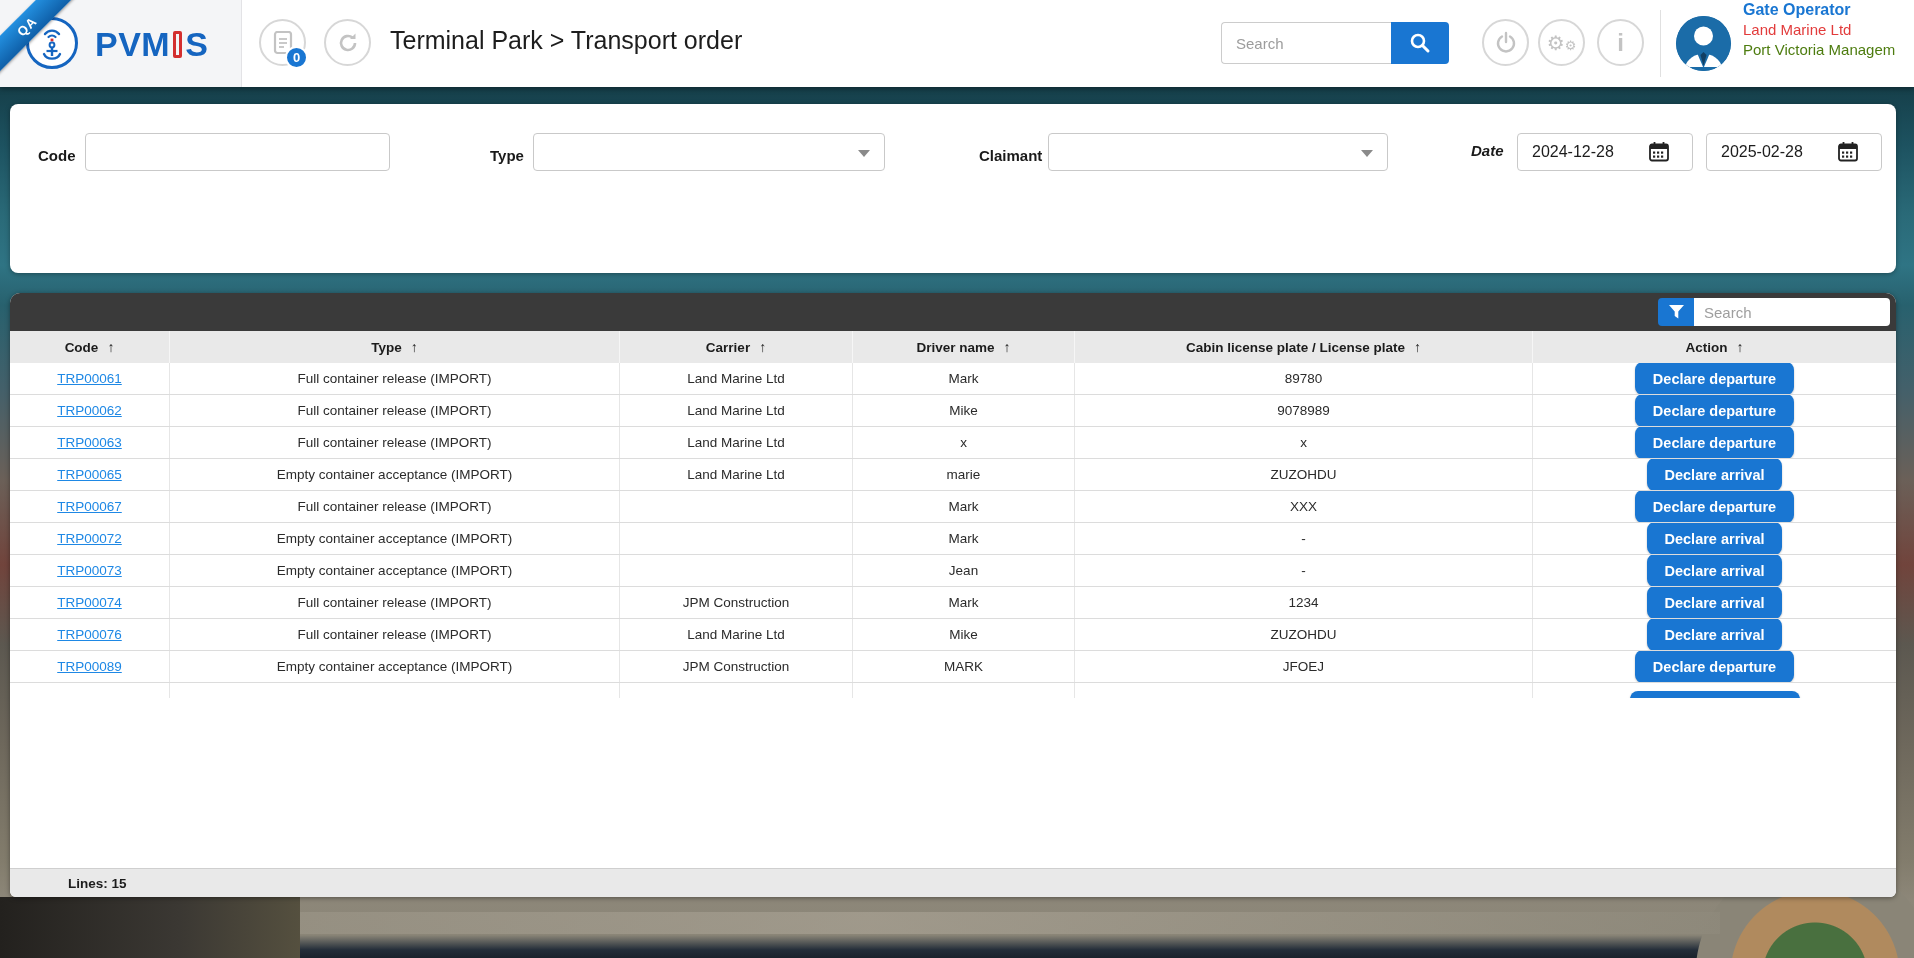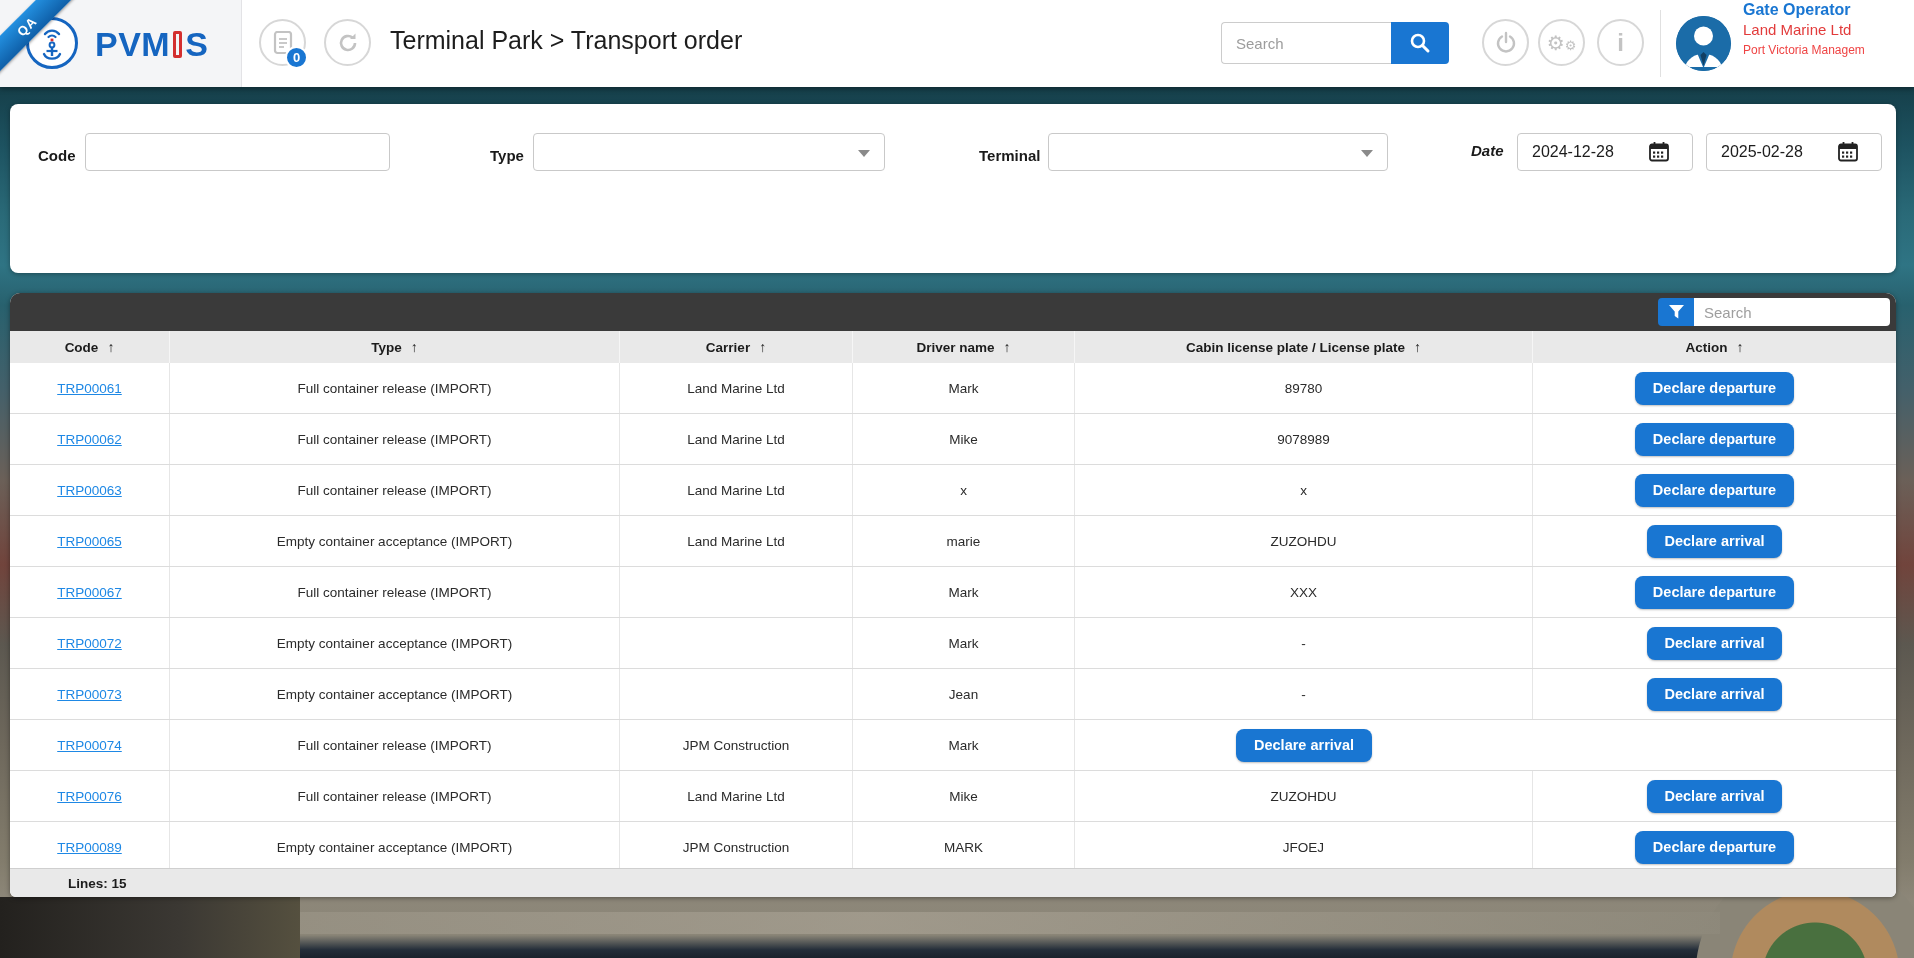--- a/index.html
+++ b/index.html
@@ -54,21 +54,21 @@
   .hdr-search button { width:58px; height:42px; background:var(--accent); border:none;
     border-radius:0 4px 4px 0; cursor:pointer; display:flex; align-items:center; justify-content:center; }
 
   .vdiv { position:absolute; left:1660px; top:10px; width:1px; height:67px; background:#e0e0e0; }
   .avatar { position:absolute; left:1676px; top:16px; width:55px; height:55px; border-radius:50%;
     background:#1b6ca8; overflow:hidden; cursor:pointer; }
   .user-block { position:absolute; left:1743px; top:0; width:171px; line-height:20px;
     white-space:nowrap; overflow:hidden; }
   .user-role { font-size:16px; font-weight:bold; color:#1976d2; }
   .user-company { font-size:15px; color:var(--red); }
-  .user-org { font-size:12px; color:#ef4444; }
+  .user-org { font-size:15px; color:#4d7c0f; }
 
   .icon-gray { color:#c3c3c3; }
 
   
   .filter-card { position:absolute; left:10px; top:104px; width:1886px; height:169px; background:#fff;
     border-radius:8px; box-shadow:0 1px 5px rgba(0,0,0,.35); z-index:10; }
   .f-label { position:absolute; font-size:15px; font-weight:bold; color:#1a1a1a; }
   .f-input { position:absolute; height:38px; border:1px solid #c9c9c9; border-radius:4px; background:#fff;
     font-size:15px; color:#222; padding:0 12px; outline:none; font-family:"Liberation Sans",sans-serif; }
   .f-select { position:absolute; height:38px; border:1px solid #c9c9c9; border-radius:4px; background:#fff;
@@ -102,21 +102,21 @@
     font-family:"Liberation Sans",sans-serif; }
   .t-search::placeholder { color:#9e9e9e; }
 
   .tgrid { display:grid; grid-template-columns:160px 450px 233px 222px 458px 363px; }
   .thead { height:32px; background:var(--thead); }
   .thcell { display:flex; align-items:center; justify-content:center; gap:9px;
     font-size:13.5px; font-weight:bold; color:#1c1c1c; border-right:1px solid #f6f6f6; cursor:pointer; }
   .thcell:last-child { border-right:none;align-items:center; }
   .sort-arrow { font-size:14px; font-weight:bold; }
 
-  .trow { height:51px; border-bottom:1px solid #dcdcdc; background:#fff; }
+  .trow { height:32px; border-bottom:1px solid #dcdcdc; background:#fff; }
   .tcell { display:flex; align-items:center; justify-content:center; font-size:13.5px; color:#2b2b2b;
     border-right:1px solid #e6e6e6; overflow:hidden; }
   .tcell:last-child { border-right:none; }
   .tcell a { color:var(--link); text-decoration:underline; cursor:pointer; }
   .action-btn { height:33px; border:none; border-radius:8px; background:var(--accent); color:#fff;
     font-size:14.5px; font-weight:bold; padding:0 18px; cursor:pointer;
     font-family:"Liberation Sans",sans-serif; box-shadow:0 1px 2px rgba(0,0,0,.25); }
   .trow.partial { height:15px; border-bottom:none; overflow:hidden; }
   .trow.partial .tcell { align-items:flex-start; }
   .trow.partial .action-btn { margin-top:8px; }
@@ -220,21 +220,21 @@
 
   <div class="filter-card">
     <div class="f-label" style="left:28px; top:43px;">Code</div>
     <input class="f-input" style="left: 75px; top: 29px; width: 305px;" value="">
 
     <div class="f-label" style="left:480px; top:43px;">Type</div>
     <div class="f-select" style="left:523px; top:29px; width:352px;">
       <span class="caret"></span>
     </div>
 
-    <div class="f-label" style="left:969px; top:43px;">Terminal</div>
+    <div class="f-label" style="left:969px; top:43px;">Claimant</div>
     <div class="f-select" style="left:1038px; top:29px; width:340px;">
       <span class="caret"></span>
     </div>
 
     <div class="f-label" style="left:1461px; top:38px;font-style:italic;">Date</div>
     <div class="f-date" style="left:1507px; top:29px; width:176px;">
       <span>2024-12-28</span>
       <svg width="22" height="22" viewBox="0 0 22 22">
         <rect x="2" y="3.5" width="18" height="16" rx="2" fill="none" stroke="#222" stroke-width="1.8"></rect>
         <rect x="2" y="3.5" width="18" height="4.5" fill="#222"></rect>
@@ -491,20 +491,23 @@
           <div class="tcell">
             <span>Full container release (IMPORT)</span>
           </div>
           <div class="tcell">
             <span>JPM Construction</span>
           </div>
           <div class="tcell">
             <span>Mark</span>
           </div>
           <div class="tcell">
+            <span>1234</span>
+          </div>
+          <div class="tcell">
             <button class="action-btn">Declare arrival</button>
           </div>
         </div>
         <div class="tgrid trow">
           <div class="tcell">
             <a>TRP00076</a>
           </div>
           <div class="tcell">
             <span>Full container release (IMPORT)</span>
           </div>

